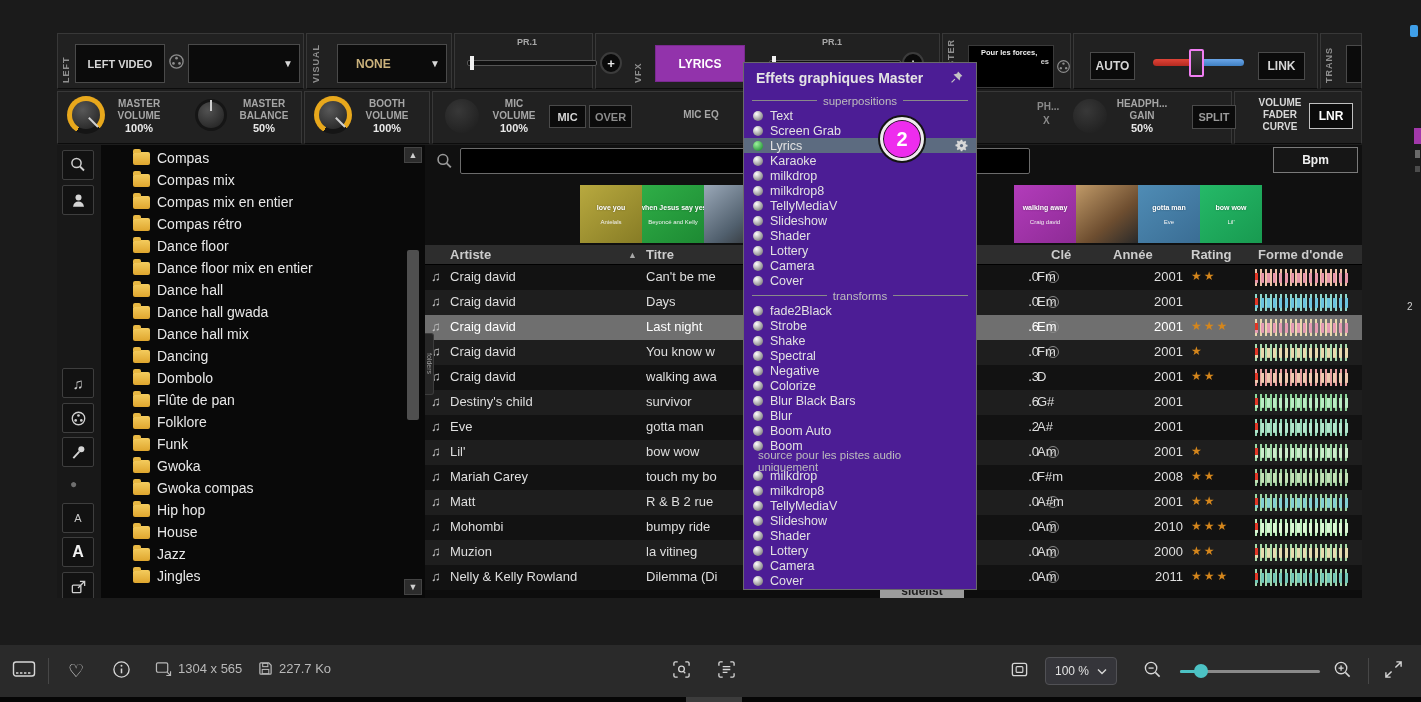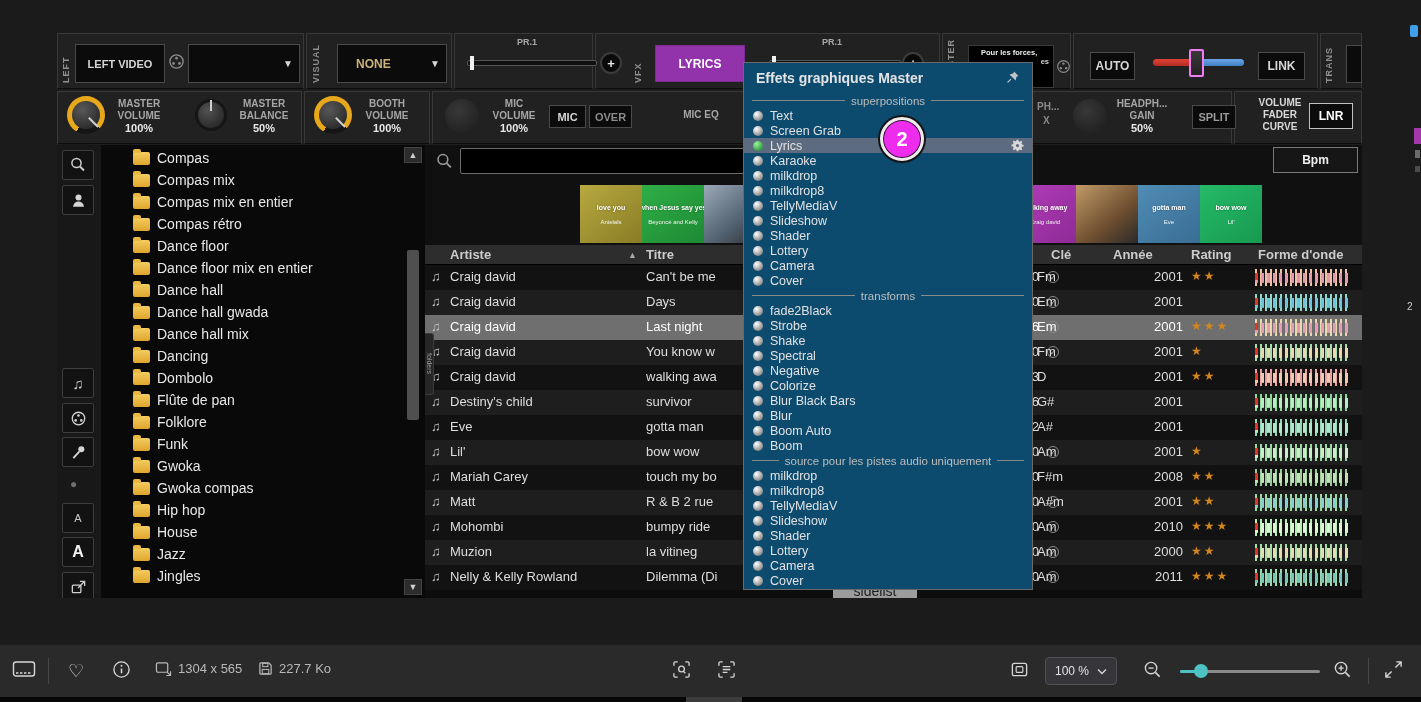--- a/index.html
+++ b/index.html
@@ -57,24 +57,24 @@
   .c-artist { left:25px; width:192px; overflow:hidden; }
   .c-title { left:221px; width:366px; overflow:hidden; }
   .c-frag { left:588px; width:26px; text-align:right; }
   .c-check { left:622px; top:6px !important; width:12px; height:12px; border:1px solid #8a8a8a; border-radius:50%; font-size:8px; line-height:11px; text-align:center; color:#b8b8b8; }
   .c-key { left:612px; width:46px; }
   .c-year { left:688px; width:70px; text-align:right; }
   .c-stars { left:766px; color:#d4861c; font-size:12px; letter-spacing:2px; }
   .c-wave { left:830px; top:4px !important; width:93px; height:17px; position:absolute; }
   .cue-mark { position:absolute; left:0; top:-1px; width:3px; height:7px; background:#e03525; }
   .folders-tab { position:absolute; left:368px; top:300px; width:9px; height:62px; background:#262626; border:1px solid #3c3c3c; border-left:none; border-radius:0 3px 3px 0; color:#9a9a9a; font-size:7px; writing-mode:vertical-rl; text-align:center; }
-  .sidelist-tab { position:absolute; left:776px; top:551px; width:84px; height:14px; background:#9c9c9c; color:#1c1c1c; font-weight:normal; font-size:14px; display:flex; align-items:center; justify-content:center; border-radius:2px 2px 0 0; }
+  .sidelist-tab { position:absolute; left:823px; top:551px; width:84px; height:14px; background:#9c9c9c; color:#1c1c1c; font-weight:bold; font-size:12px; display:flex; align-items:center; justify-content:center; border-radius:2px 2px 0 0; }
 
   
-  .fx-menu { position:absolute; left:686px; top:29px; width:290px; height:528px; background:#0c4a6e; border:1px solid #6a6a6a; z-index:50; }
+  .fx-menu { position:absolute; left:686px; top:29px; width:234px; height:528px; background:#4c1d95; border:1px solid #6a6a6a; z-index:50; }
   .fx-title { height:30px; display:flex; align-items:center; padding:0 12px; color:#e4e4e4; font-weight:bold; font-size:14px; }
   .fx-pin { margin-left:auto; }
   .fx-divider { height:15px; display:flex; align-items:center; gap:6px; color:#bdbdbd; font-size:11.5px; padding:0 8px; }
   .fx-divider::before, .fx-divider::after { content:""; flex:1; height:1px; background:#8a8a8a; }
   .fx-item { height:15px; display:flex; align-items:center; gap:7px; padding-left:9px; color:#e2e2e2; font-size:12.5px; }
   .fx-dot { width:10px; height:10px; border-radius:50%; background:radial-gradient(circle at 35% 30%, #ffffff, #878787 75%); flex:0 0 auto; }
   .fx-item.sel { background:#5c6b80; }
   .fx-item.sel .fx-dot { background:radial-gradient(circle at 35% 30%, #9cf29c, #2e9b3f 75%); }
   .fx-gear { margin-left:auto; padding-right:8px; display:flex; }
   .click-badge { position:absolute; left:823px; top:84px; width:44px; height:44px; border-radius:50%; background:#ee2cee; border:3px solid #ededed; box-shadow:0 0 0 2px #141414, inset 0 0 0 1px #1a1a1a; z-index:60; display:flex; align-items:center; justify-content:center; color:#fff; font-weight:bold; font-size:20px; }

